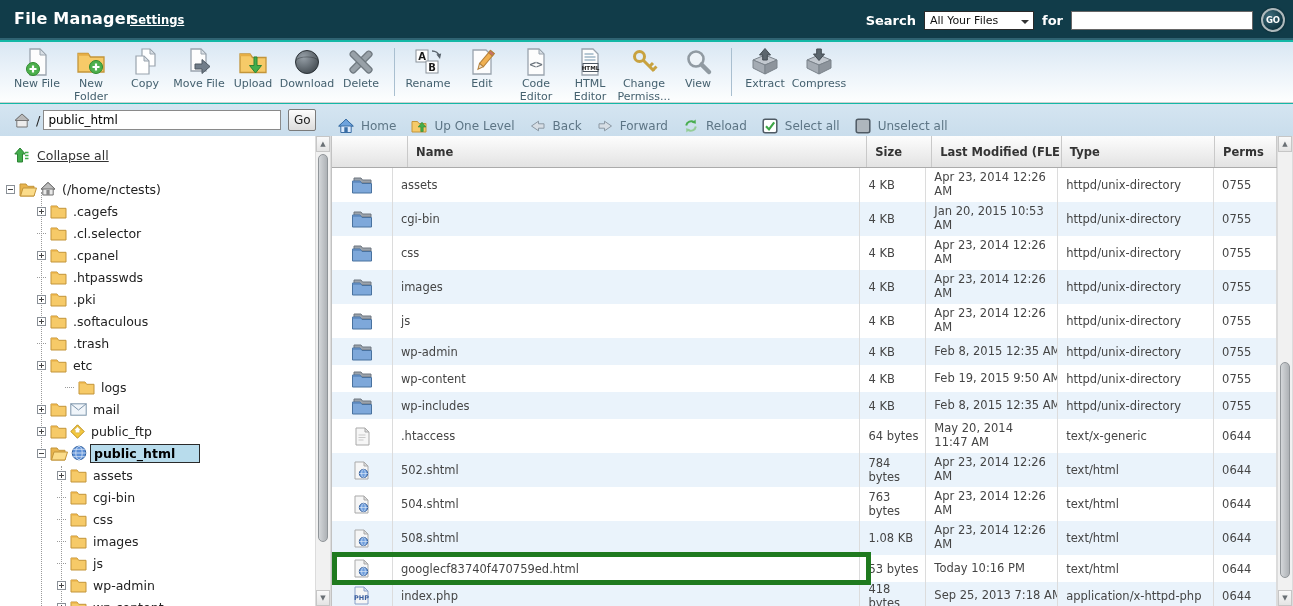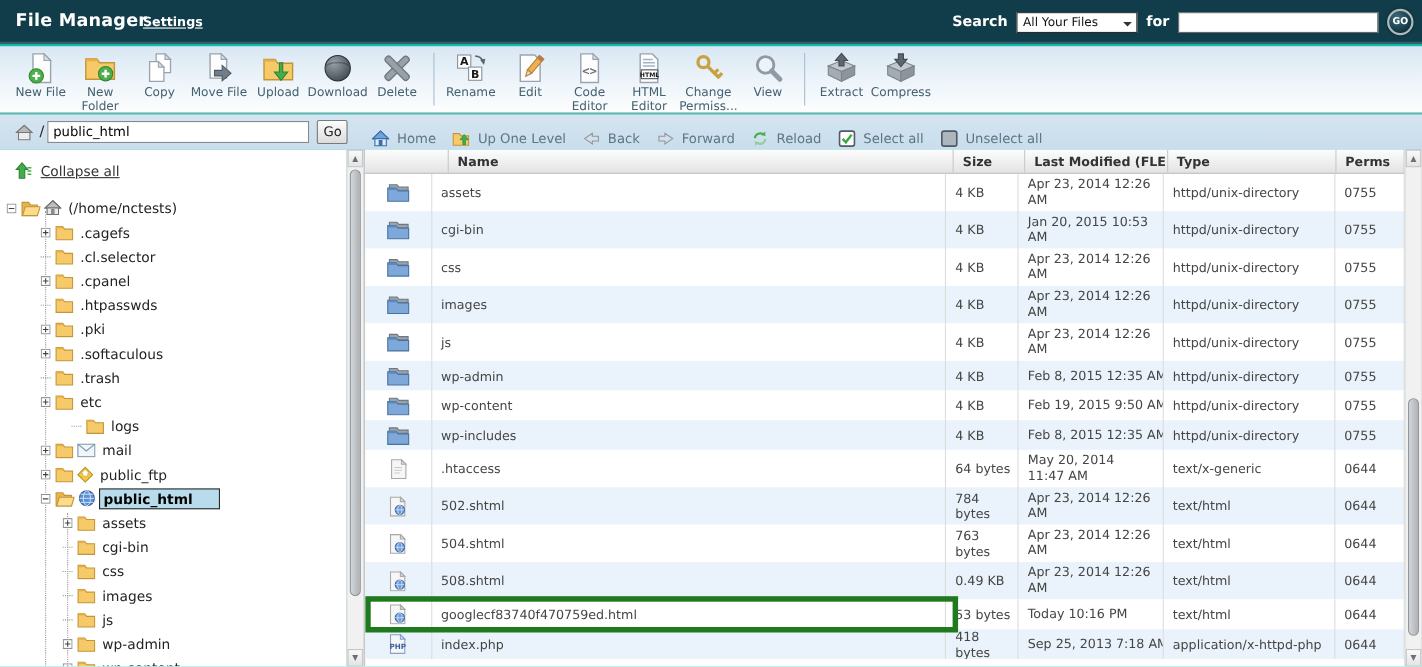--- a/index.html
+++ b/index.html
@@ -65,21 +65,21 @@
   .sleft { left:315px; } .sright { right:0; }
   .sbtn { position:absolute; left:0; right:0; height:16px; background:linear-gradient(#fafafa,#e4e4e4);
     border:1px solid #c6c6c6; color:#6a7075; font-size:7px; display:flex; align-items:center; justify-content:center;
     cursor:pointer; }
   .sbtn.top { top:0; } .sbtn.bot { bottom:0; }
   .sthumb { position:absolute; left:2px; right:2px; border-radius:7px;
     background:linear-gradient(90deg,#d4d7da,#aeb2b6); border:1px solid #909599; cursor:grab; }
   
   .main { position:absolute; left:331px; top:136px; right:16px; bottom:0; overflow:hidden;
     border-left:1px solid #c2c2c2; background:#fff; }
-  .thead { height:22px; display:flex; background:linear-gradient(#fdfdfd,#e3e3e3);
+  .thead { height:32px; display:flex; background:linear-gradient(#fdfdfd,#e3e3e3);
     border-bottom:1px solid #ababab;padding-left:16px; }
   .hc { border-right:1px solid #c9c9c9; display:flex; align-items:center; padding-left:8px;
     font-size:11.5px; font-weight:bold; color:#333; white-space:nowrap; overflow:hidden; }
   .row { display:flex; background:#fff; }
   .row.alt { background: var(--row-alt); }
   .row { height:27px; } .row.tall { height:34px; }
   .cell { border-right:1px solid #dcdcdc; display:flex; align-items:center; padding-left:8px;
     font-size:11.5px; color:#454545; overflow:hidden; }
   .c-ico { justify-content:center; padding-left:0; }
   .dt { width:112px; line-height:1.2; }
@@ -863,21 +863,21 @@
           <div class="cell c-ico" style="width: 61px;">
             <svg width="17" height="19" viewBox="0 0 17 19">
               <path d="M2 1h9l4 4v13H2z" fill="#f6f6f6" stroke="#a9a9a9"></path>
               <path d="M11 1l4 4h-4z" fill="#ddd" stroke="#a9a9a9"></path>
               <circle cx="10.5" cy="12.5" r="4.2" fill="#6d9ddd" stroke="#3a64a0"></circle>
               <ellipse cx="10.5" cy="12.5" rx="1.9" ry="4.2" fill="none" stroke="#d8e6f7" stroke-width="0.7"></ellipse>
               <path d="M6.3 12.5h8.4" stroke="#d8e6f7" stroke-width="0.7"></path>
             </svg>
           </div>
           <div class="cell c-name" style="width: 468px;">508.shtml</div>
-          <div class="cell c-size" style="width: 66px;">0.49 KB</div>
+          <div class="cell c-size" style="width: 66px;">1.08 KB</div>
           <div class="cell c-mod" style="width: 132px;">
             <div class="dt">Apr 23, 2014 12:26 AM</div>
           </div>
           <div class="cell c-type" style="width: 156px;">text/html</div>
           <div class="cell c-perms" style="width: 63px;">0644</div>
         </div>
         <div class="row hl">
           <div class="cell c-ico" style="width: 61px;">
             <svg width="17" height="19" viewBox="0 0 17 19">
               <path d="M2 1h9l4 4v13H2z" fill="#f6f6f6" stroke="#a9a9a9"></path>

